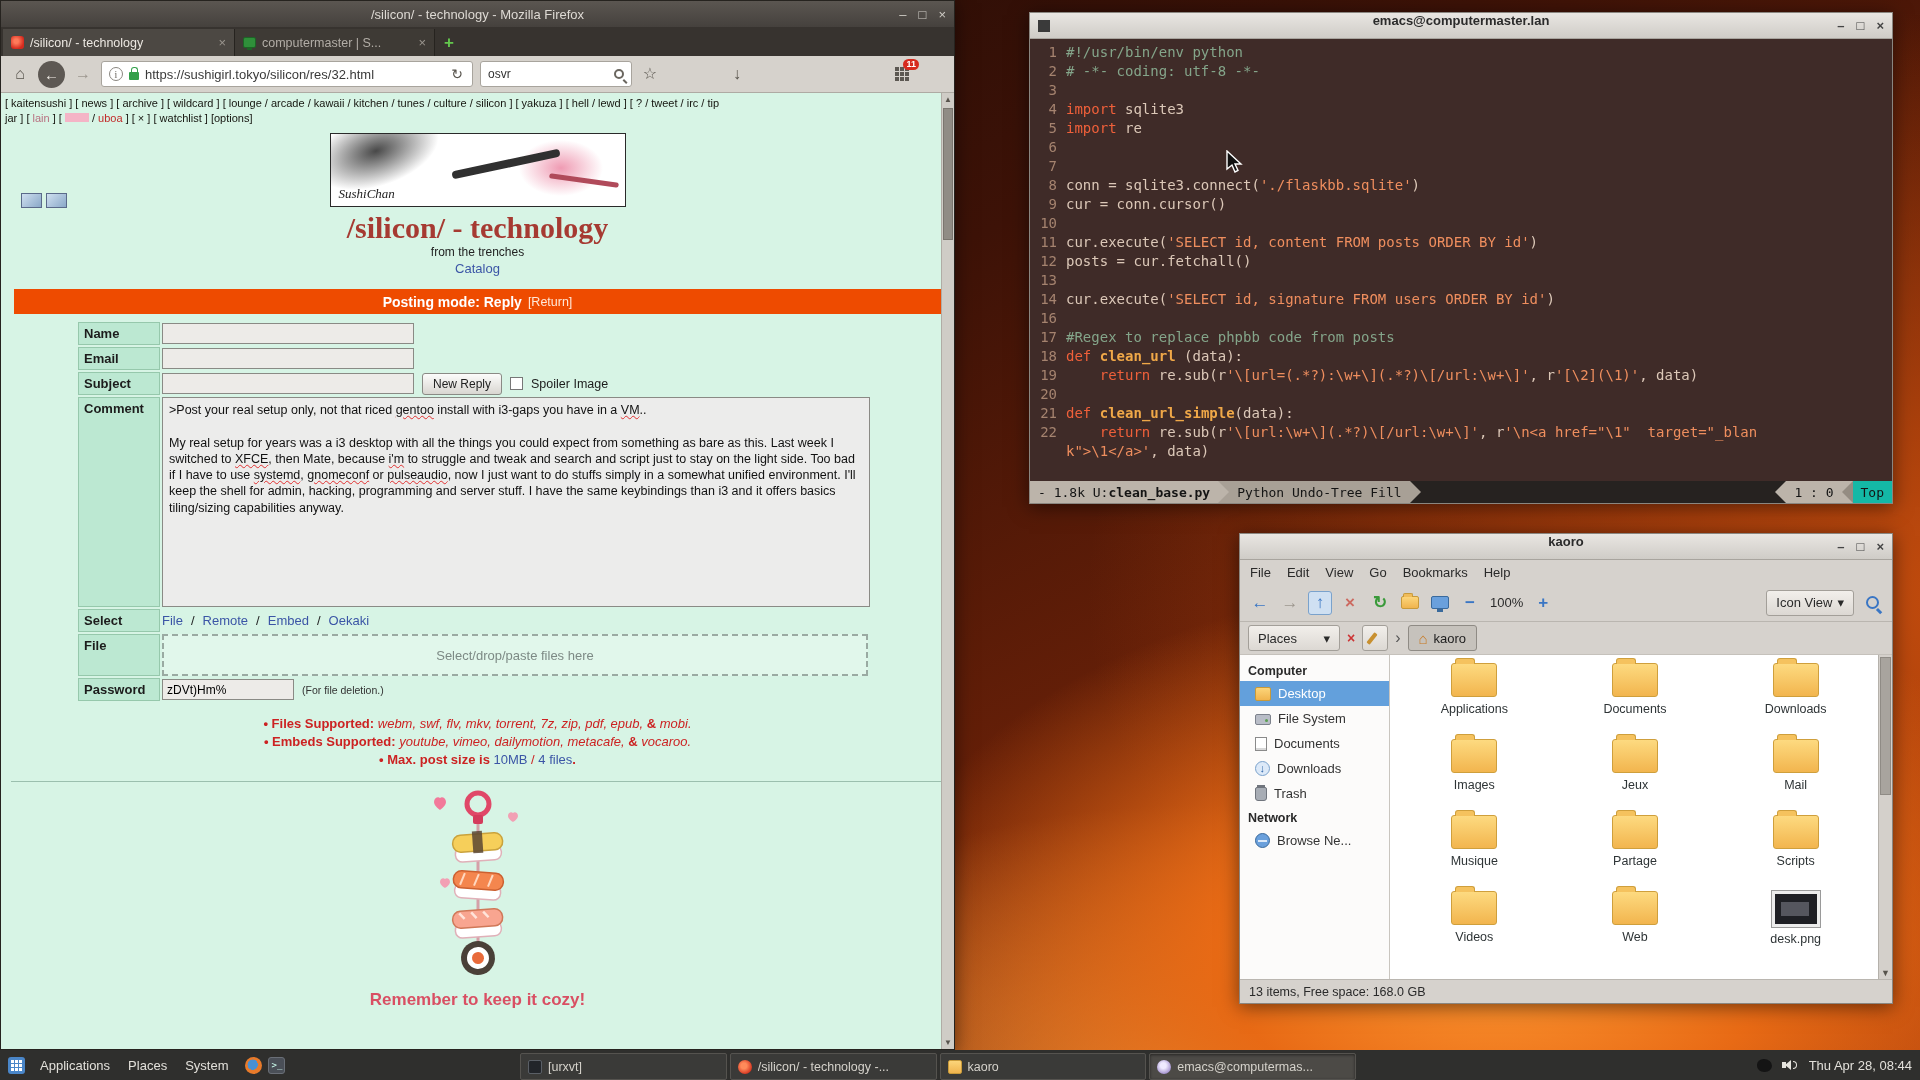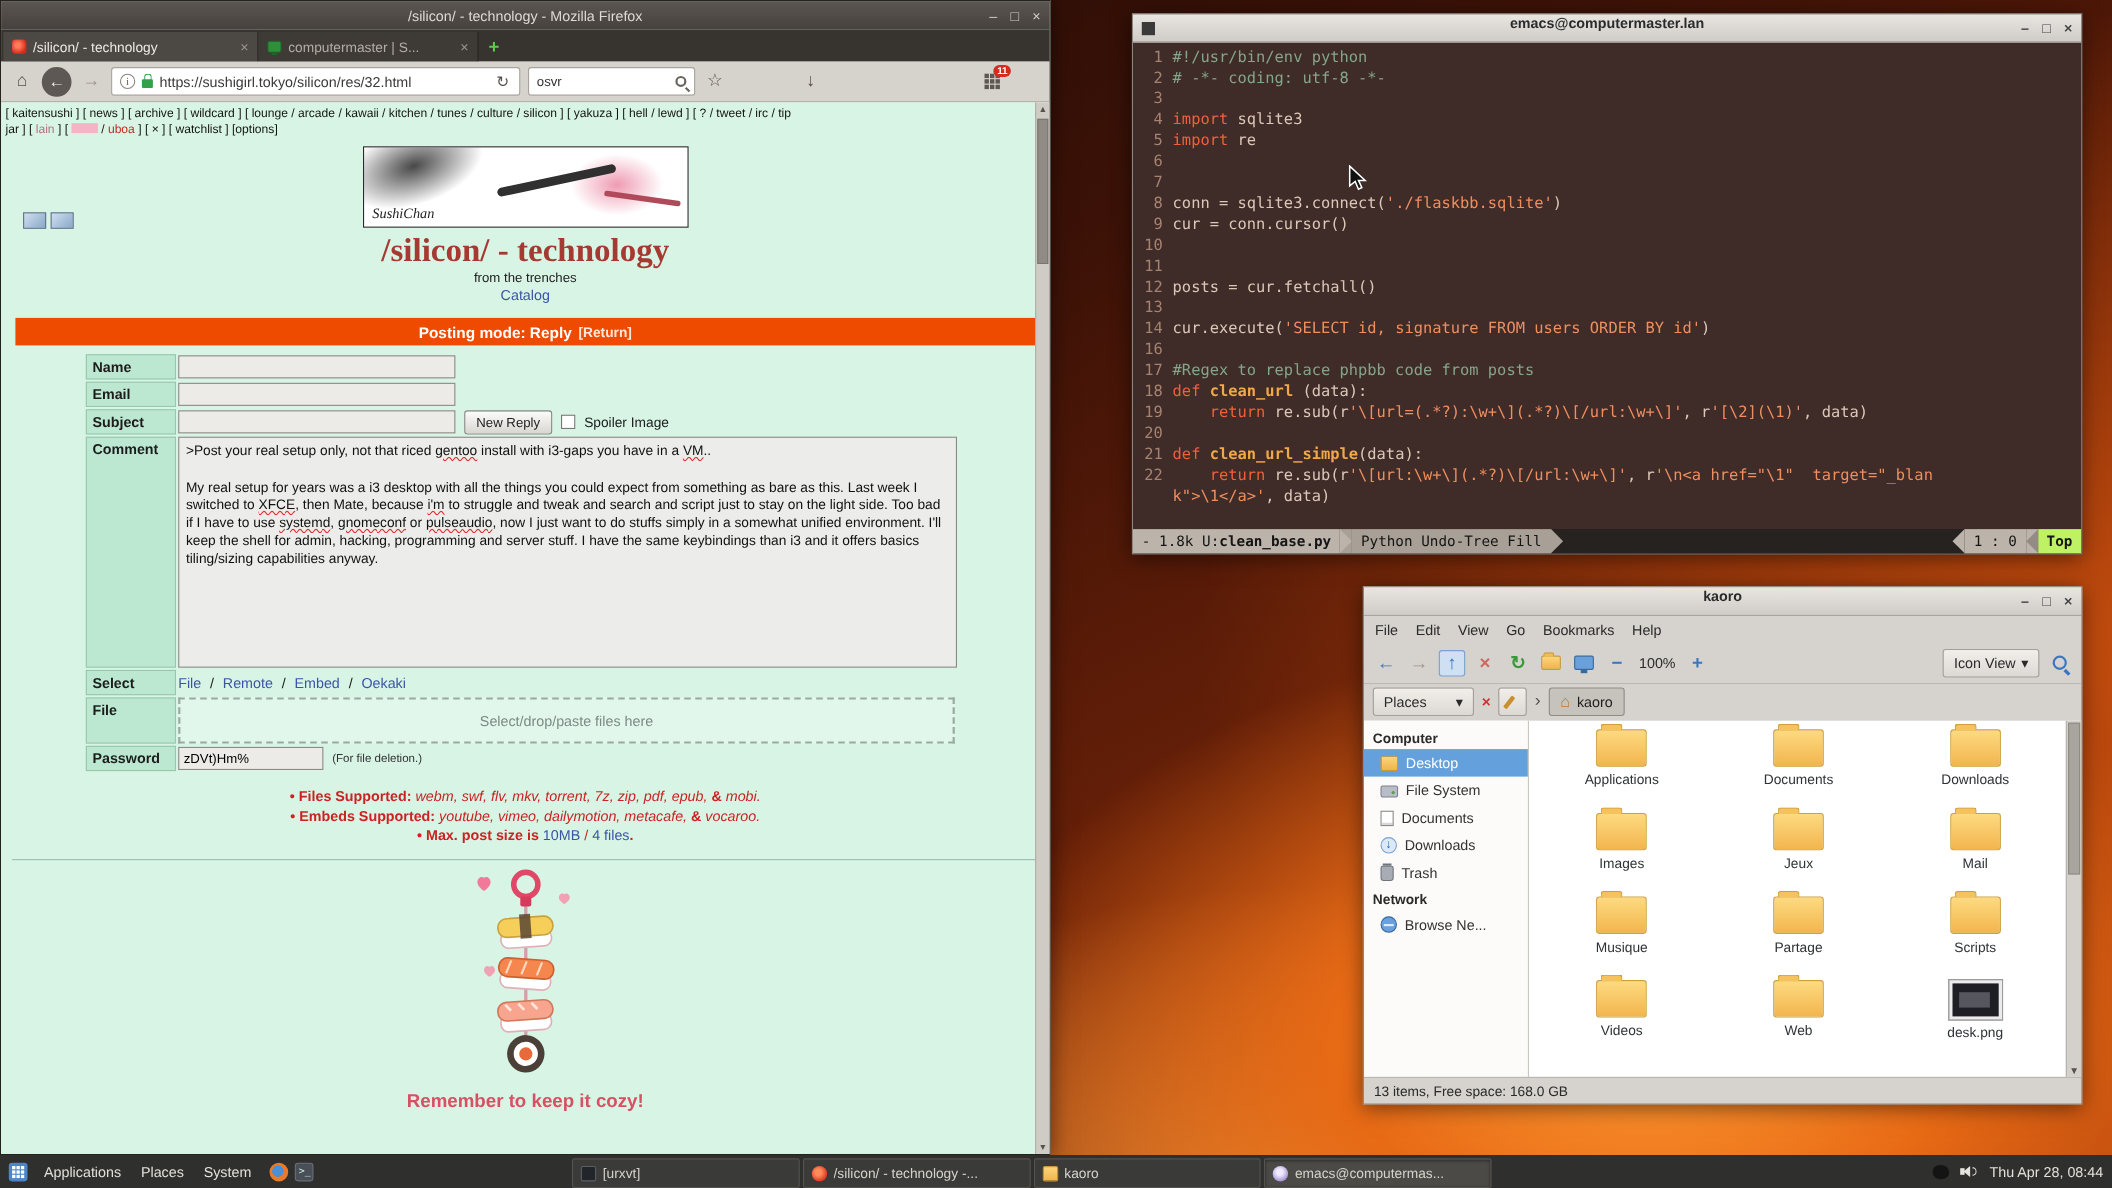--- a/index.html
+++ b/index.html
@@ -71,21 +71,21 @@
   .bn-art3 { position:absolute; right:64px; top:26px; width:110px; height:8px; background:#303030; transform:rotate(-12deg); border-radius:4px; }
   .bn-art4 { position:absolute; right:6px; top:44px; width:70px; height:5px; background:#b04a5a; transform:rotate(8deg); border-radius:3px; }
   .banner-name { position:absolute; left:8px; bottom:4px; font-family:"Liberation Serif",serif; font-style:italic; font-size:13px; color:#222; }
   .page-thumbs { position:absolute; left:20px; top:100px; display:flex; gap:4px; }
   .pthumb { width:21px; height:15px; border:1px solid #5a6a8a; background:linear-gradient(135deg,#cfe0f0,#8aa8c8); }
   .board-title { text-align:center; margin-top:4px; font-family:"Liberation Serif",serif; font-weight:bold; font-size:30px; line-height:34px; color:#a63a32; }
   .board-sub { text-align:center; font-size:12px; line-height:15px; color:#222; }
   .catalog { text-align:center; font-size:13px; line-height:17px; }
   .plink { color:#3b55a6; cursor:pointer; }
   .postbar { width:927px; height:25px; margin:12px auto 0 auto; background:#ee4b00; color:#fff; font-weight:bold; font-size:14px; display:flex; align-items:center; justify-content:center; gap:6px; }
-  .postbar .ret { font-weight:bold; color:#ffe8d8; font-size:12.5px; }
+  .postbar .ret { font-weight:normal; color:#ffe8d8; font-size:12.5px; }
   .postform { margin:8px 0 0 77px; width:800px; font-size:13px; }
   .frow { display:flex; margin-bottom:2px; align-items:stretch; }
   .flabel { width:82px; flex:none; background:#bce8d2; border:1px solid #96c8ac; font-weight:bold; font-size:13px; padding:3px 5px; }
   .ffield { margin-left:2px; display:flex; align-items:center; gap:8px; flex:1; }
   .tin { width:252px; height:21px; background:#edebe8; border:1px solid #8a8a85; font-size:12px; padding:0 4px; font-family:"Liberation Sans",sans-serif; }
   .btn { height:22px; padding:0 10px; background:linear-gradient(#fcfcfb,#d9d6d1); border:1px solid #8a8a85; border-radius:3px; font-size:12px; color:#222; }
   .chk { width:13px; height:13px; background:#fff; border:1px solid #777; }
   .chklabel { font-size:12.5px; }
   .commentbox { width:708px; height:210px; background:#ececeb; border:1px solid #8a8a85; padding:4px 6px; font-size:12.5px; line-height:1.3; color:#111; white-space:pre-wrap; overflow:hidden; align-self:flex-start; }
   .misspell { text-decoration:underline; text-decoration-style:wavy; text-decoration-color:#e03030; text-decoration-thickness:1px; }
@@ -102,21 +102,21 @@
   
   .emacs { left:1029px; top:12px; width:864px; height:492px; border:1px solid #8a8680; background:#3f2b28; display:flex; flex-direction:column; }
   .e-icon { position:absolute; left:8px; top:7px; width:12px; height:12px; background:#3a3a3a; }
   .e-body { flex:1; overflow:hidden; padding:4px 0 0 6px; font-family:"DejaVu Sans Mono",monospace; font-size:14px; }
   .eline { display:flex; height:19px; line-height:19px; white-space:pre; }
   .eln { width:30px; flex:none; text-align:right; padding-right:9px; color:#a5836f; }
   .elc { color:#dcc8b8; }
   .tp { color:#dcc8b8; } .tc { color:#84a58a; } .tk { color:#f0603a; } .ts { color:#ef8e5e; } .tf { color:#f0a848; font-weight:bold; }
   .e-modeline { height:22px; display:flex; align-items:stretch; background:#262220; font-family:"DejaVu Sans Mono",monospace; font-size:13px; color:#141414; }
   .eml-seg { display:flex; align-items:center; padding:0 8px; white-space:nowrap; }
-  .s1 { background:#bcb4aa; } .s2 { background:#a8a096; } .s3 { background:#bcb4aa; } .s4 { background:#bef264;font-weight:bold; }
+  .s1 { background:#bcb4aa; } .s2 { background:#a8a096; } .s3 { background:#bcb4aa; } .s4 { background:#14b8a6; }
   .arr-r { width:0; border-top:11px solid transparent; border-bottom:11px solid transparent; }
   .a1 { border-left:11px solid #bcb4aa; background:#a8a096; }
   .a2 { border-left:11px solid #a8a096; background:#262220; }
   .arr-l { width:0; border-top:11px solid transparent; border-bottom:11px solid transparent; }
   .a3 { border-right:11px solid #bcb4aa; background:#262220; }
   .a4 { border-right:11px solid #948c82; background:#bcb4aa; }
   .eml-dark { flex:1; background:#262220; }
 
   
   .fm { left:1239px; top:533px; width:654px; height:471px; border:1px solid #8a8680; background:#d6d2cd; display:flex; flex-direction:column; }
@@ -391,21 +391,21 @@
         <div class="eline"><span class="eln">1</span><span class="elc"><span class="tc">#!/usr/bin/env python</span></span></div>
         <div class="eline"><span class="eln">2</span><span class="elc"><span class="tc"># -*- coding: utf-8 -*-</span></span></div>
         <div class="eline"><span class="eln">3</span><span class="elc"></span></div>
         <div class="eline"><span class="eln">4</span><span class="elc"><span class="tk">import</span><span class="tp"> sqlite3</span></span></div>
         <div class="eline"><span class="eln">5</span><span class="elc"><span class="tk">import</span><span class="tp"> re</span></span></div>
         <div class="eline"><span class="eln">6</span><span class="elc"></span></div>
         <div class="eline"><span class="eln">7</span><span class="elc"></span></div>
         <div class="eline"><span class="eln">8</span><span class="elc"><span class="tp">conn = sqlite3.connect(</span><span class="ts">'./flaskbb.sqlite'</span><span class="tp">)</span></span></div>
         <div class="eline"><span class="eln">9</span><span class="elc"><span class="tp">cur = conn.cursor()</span></span></div>
         <div class="eline"><span class="eln">10</span><span class="elc"></span></div>
-        <div class="eline"><span class="eln">11</span></div>
+        <div class="eline"><span class="eln">11</span><span class="elc"><span class="tp">cur.execute(</span><span class="ts">'SELECT id, content FROM posts ORDER BY id'</span><span class="tp">)</span></span></div>
         <div class="eline"><span class="eln">12</span><span class="elc"><span class="tp">posts = cur.fetchall()</span></span></div>
         <div class="eline"><span class="eln">13</span><span class="elc"></span></div>
         <div class="eline"><span class="eln">14</span><span class="elc"><span class="tp">cur.execute(</span><span class="ts">'SELECT id, signature FROM users ORDER BY id'</span><span class="tp">)</span></span></div>
         <div class="eline"><span class="eln">16</span><span class="elc"></span></div>
         <div class="eline"><span class="eln">17</span><span class="elc"><span class="tc">#Regex to replace phpbb code from posts</span></span></div>
         <div class="eline"><span class="eln">18</span><span class="elc"><span class="tk">def</span><span class="tp"> </span><span class="tf">clean_url</span><span class="tp"> (data):</span></span></div>
         <div class="eline"><span class="eln">19</span><span class="elc"><span class="tp">    </span><span class="tk">return</span><span class="tp"> re.sub(r</span><span class="ts">'\[url=(.*?):\w+\](.*?)\[/url:\w+\]'</span><span class="tp">, r</span><span class="ts">'[\2](\1)'</span><span class="tp">, data)</span></span></div>
         <div class="eline"><span class="eln">20</span><span class="elc"></span></div>
         <div class="eline"><span class="eln">21</span><span class="elc"><span class="tk">def</span><span class="tp"> </span><span class="tf">clean_url_simple</span><span class="tp">(data):</span></span></div>
         <div class="eline"><span class="eln">22</span><span class="elc"><span class="tp">    </span><span class="tk">return</span><span class="tp"> re.sub(r</span><span class="ts">'\[url:\w+\](.*?)\[/url:\w+\]'</span><span class="tp">, r</span><span class="ts">'\n&lt;a href="\1"  target="_blan</span></span></div>

